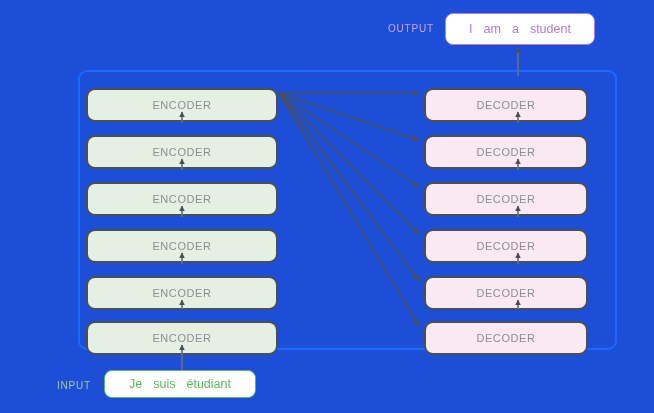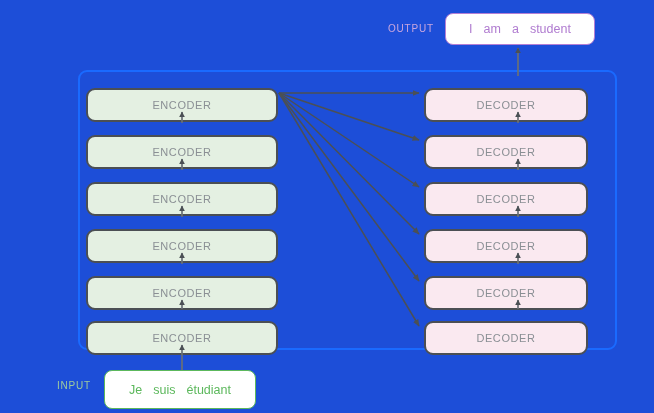--- a/index.html
+++ b/index.html
@@ -79,21 +79,21 @@
     left: 445px;
     top: 13px;
     width: 150px;
     height: 32px;
     border: 1.6px solid #b47fd4;
   }
   #input-box {
     left: 104px;
     top: 370px;
     width: 152px;
-    height: 39px;
+    height: 28px;
     border: 1.6px solid #5cb85c;
   }
   .token-row {
     display: flex;
     gap: 11px;
     align-items: baseline;
   }
   .tok-out { color: #b07cd0; }
   .tok-in  { color: #5cb85c; }
   .io-label {

